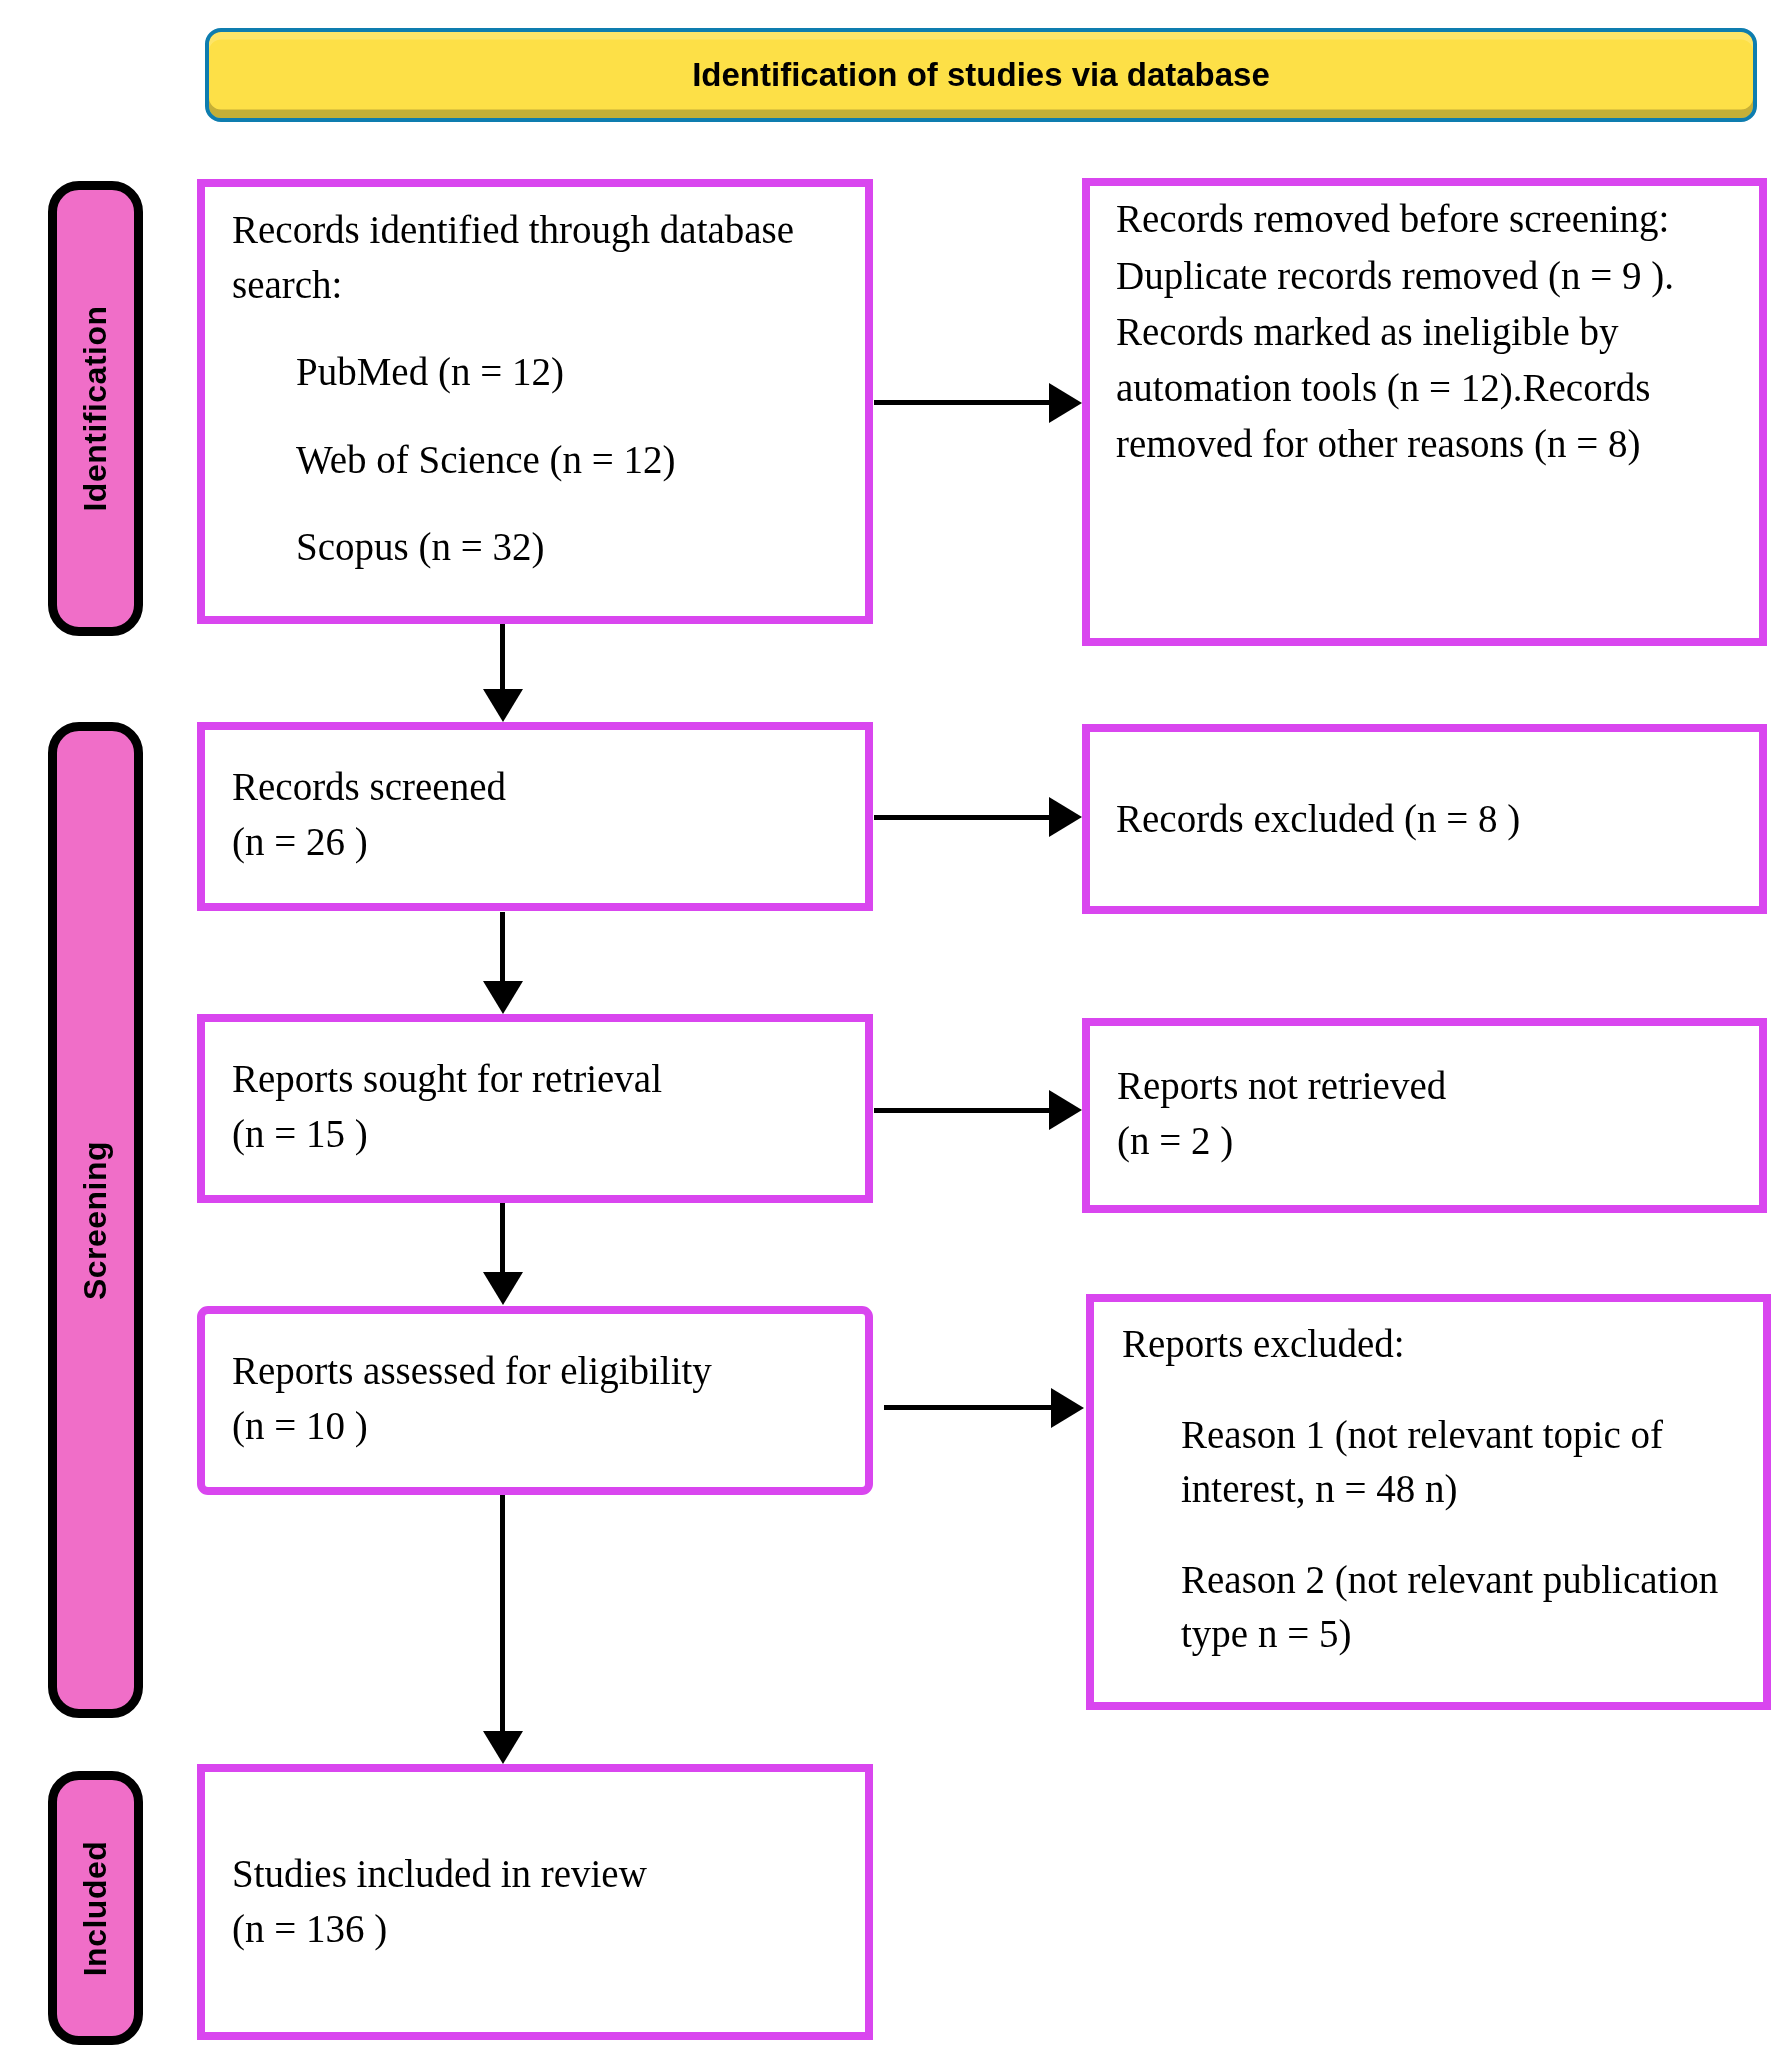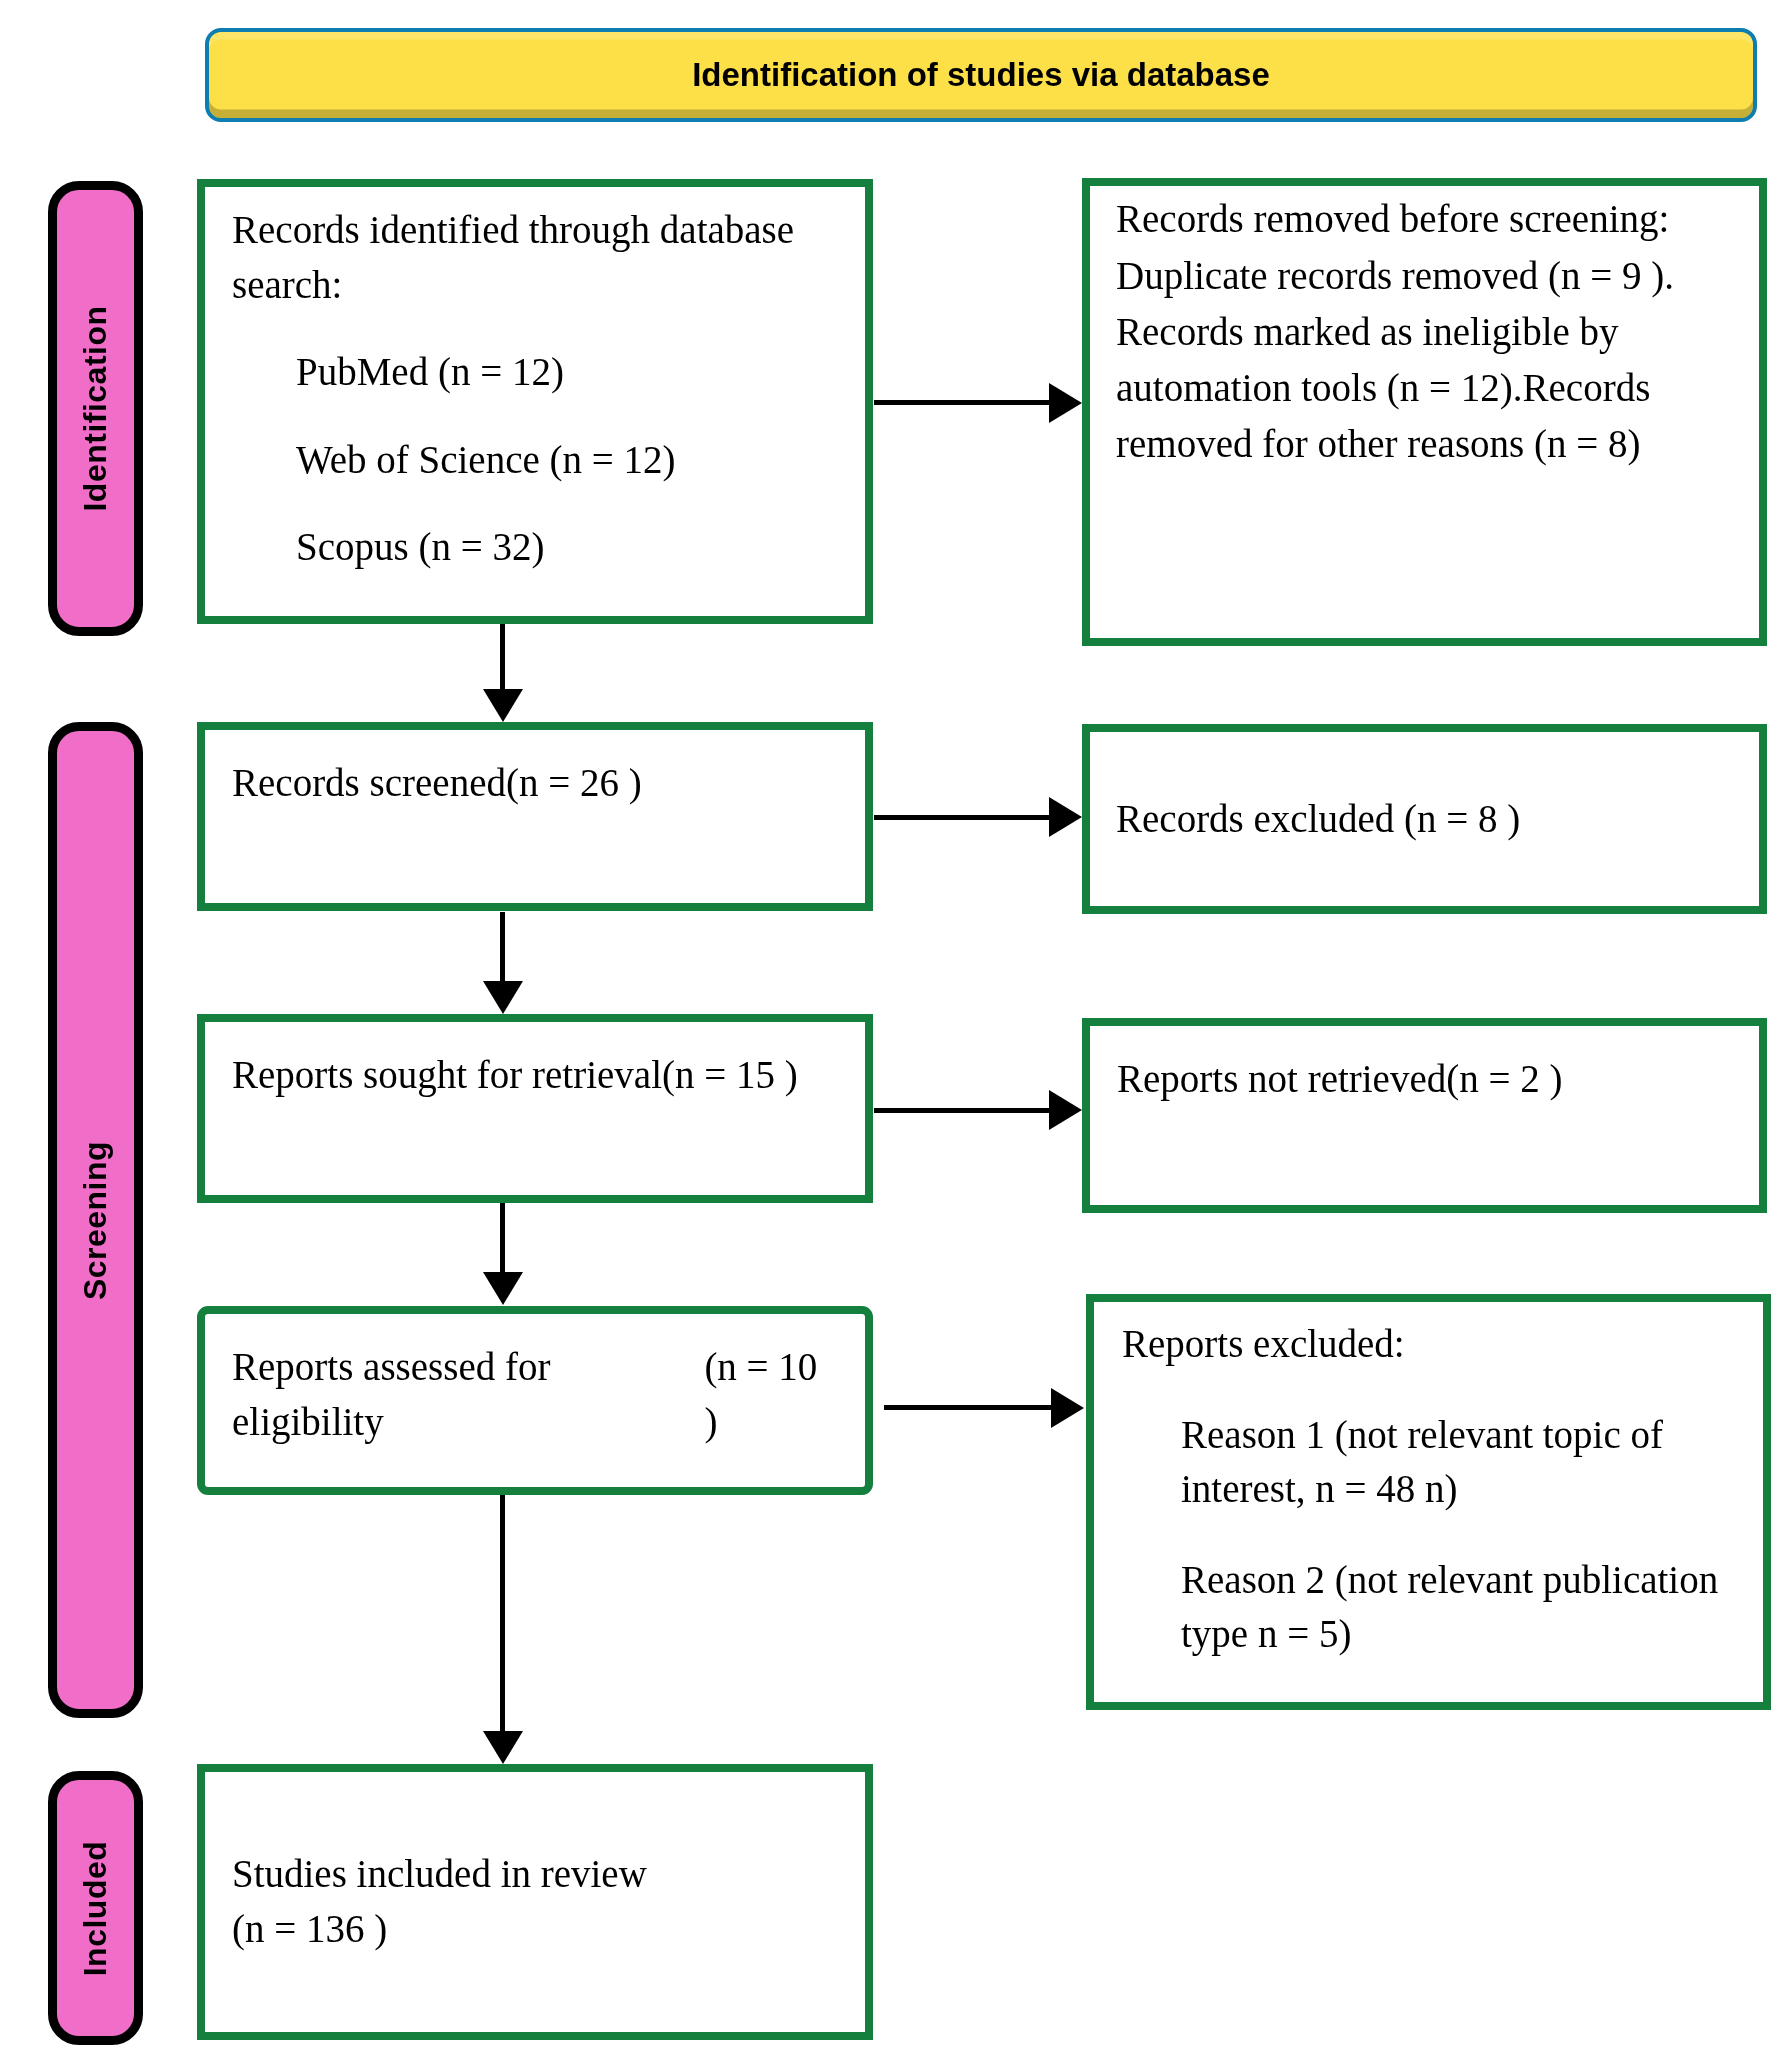--- a/index.html
+++ b/index.html
@@ -48,40 +48,40 @@
   }
   #stage-identification { top: 181px;  height: 455px; }
   #stage-screening      { top: 722px; height: 996px; }
   #stage-included       { top: 1771px; height: 274px; }
 
   
   .fbox {
     position: absolute;
     box-sizing: border-box;
     background: #ffffff;
-    border: 8px solid #15803d;
+    border: 8px solid #d946ef;
     font-family: "Liberation Serif", "DejaVu Serif", serif;
     font-size: 39px;
     line-height: 1.4;
   }
   .col-left  { left: 197px;  width: 676px; }
   .col-right { left: 1082px; width: 685px; }
 
   #box-records-identified { top: 179px;  height: 445px; padding: 16px 27px; }
   #box-records-removed    { top: 178px;  height: 468px; padding: 5.4px 26px; line-height: 1.44; }
   #box-records-screened   { top: 722px; height: 189px; }
   #box-records-excluded   { top: 724px; height: 190px; display: flex; align-items: center; padding: 0 26px; }
   #box-reports-sought     { top: 1014px; height: 189px; }
   #box-reports-not-retrieved { top: 1018px; height: 195px; }
   #box-reports-assessed   { top: 1306px; height: 189px; border-radius: 11px; }
   #box-reports-excluded   { top: 1294px; height: 416px; left: 1086px; padding: 15px 28px; }
   #box-studies-included   { top: 1764px; height: 276px; display: flex; flex-direction: column; justify-content: center; padding: 0 27px; }
 
   .two-line {
-    display: flex; flex-direction: row; justify-content: flex-start;
+    display: flex; flex-direction: column; justify-content: center;
     padding: 26px 27px 30px 27px;
   }
 
   .indent-item { margin-left: 64px; margin-top: 33px; }
   .indent-item-wide { margin-left: 59px; margin-top: 36px; }
 
   
   .hline { position: absolute; height: 5.4px; background: #000; }
   .vline { position: absolute; width: 5.4px; background: #000; }
   .head-right {

